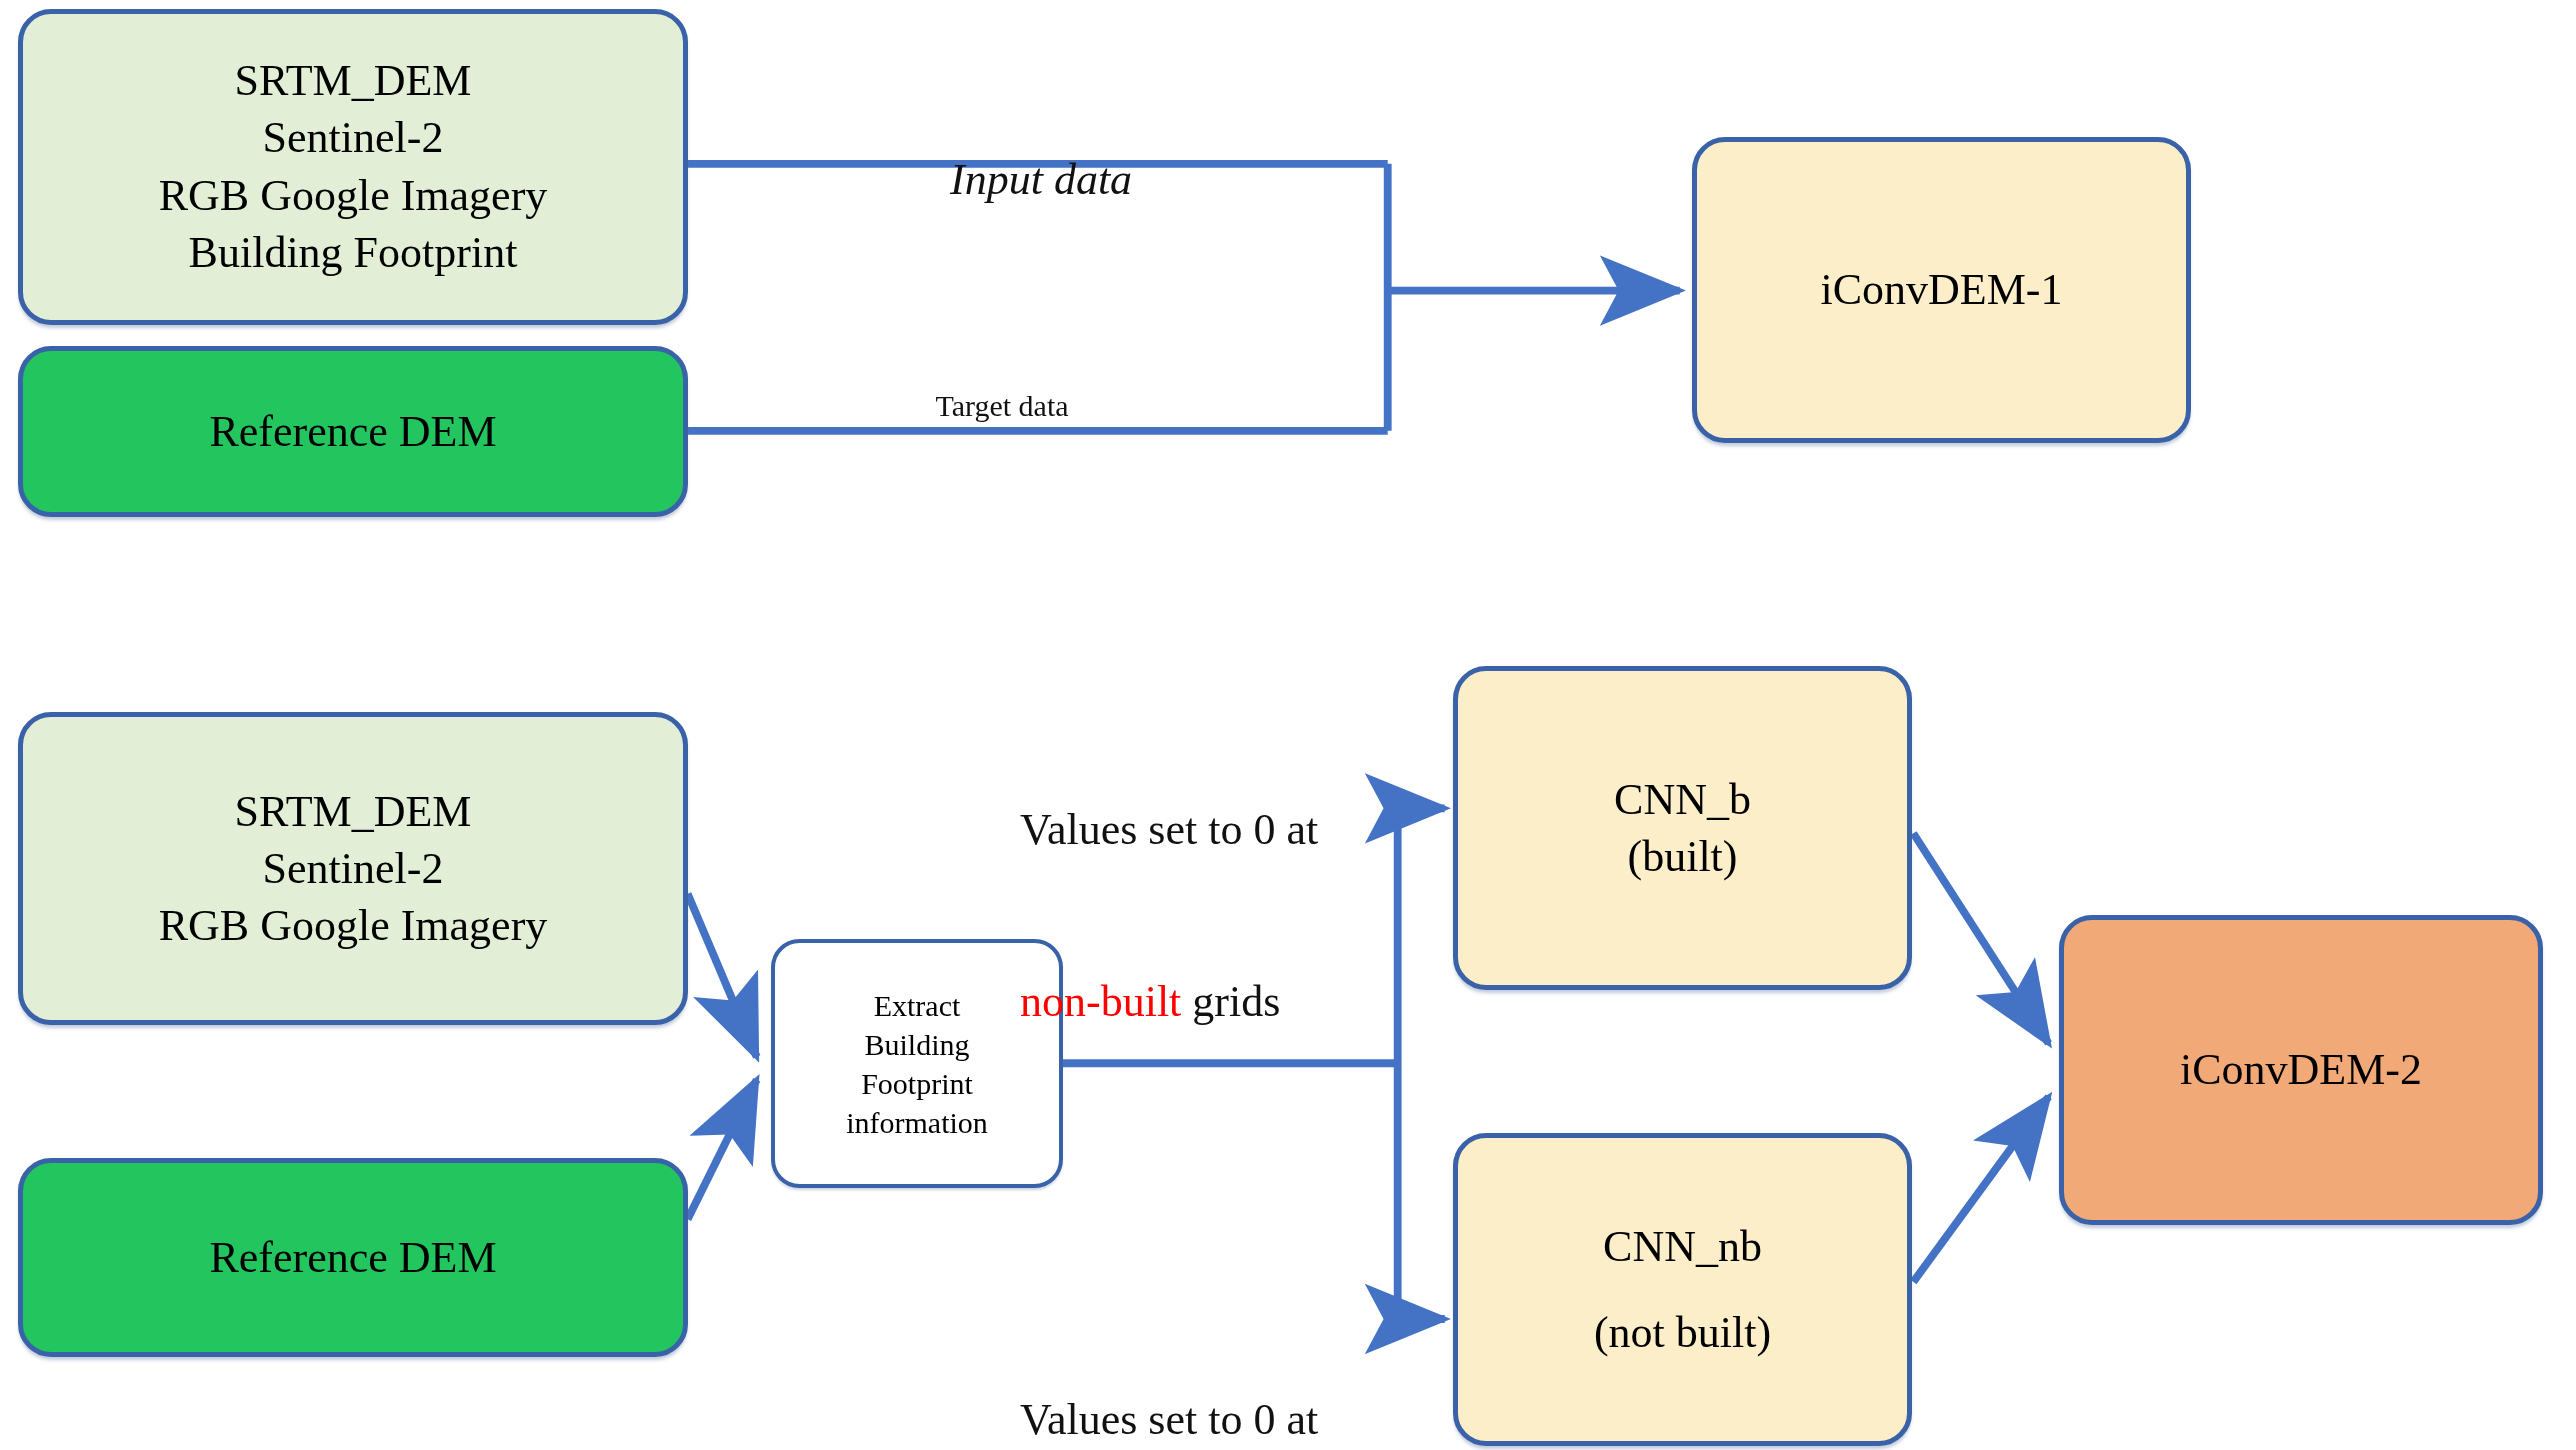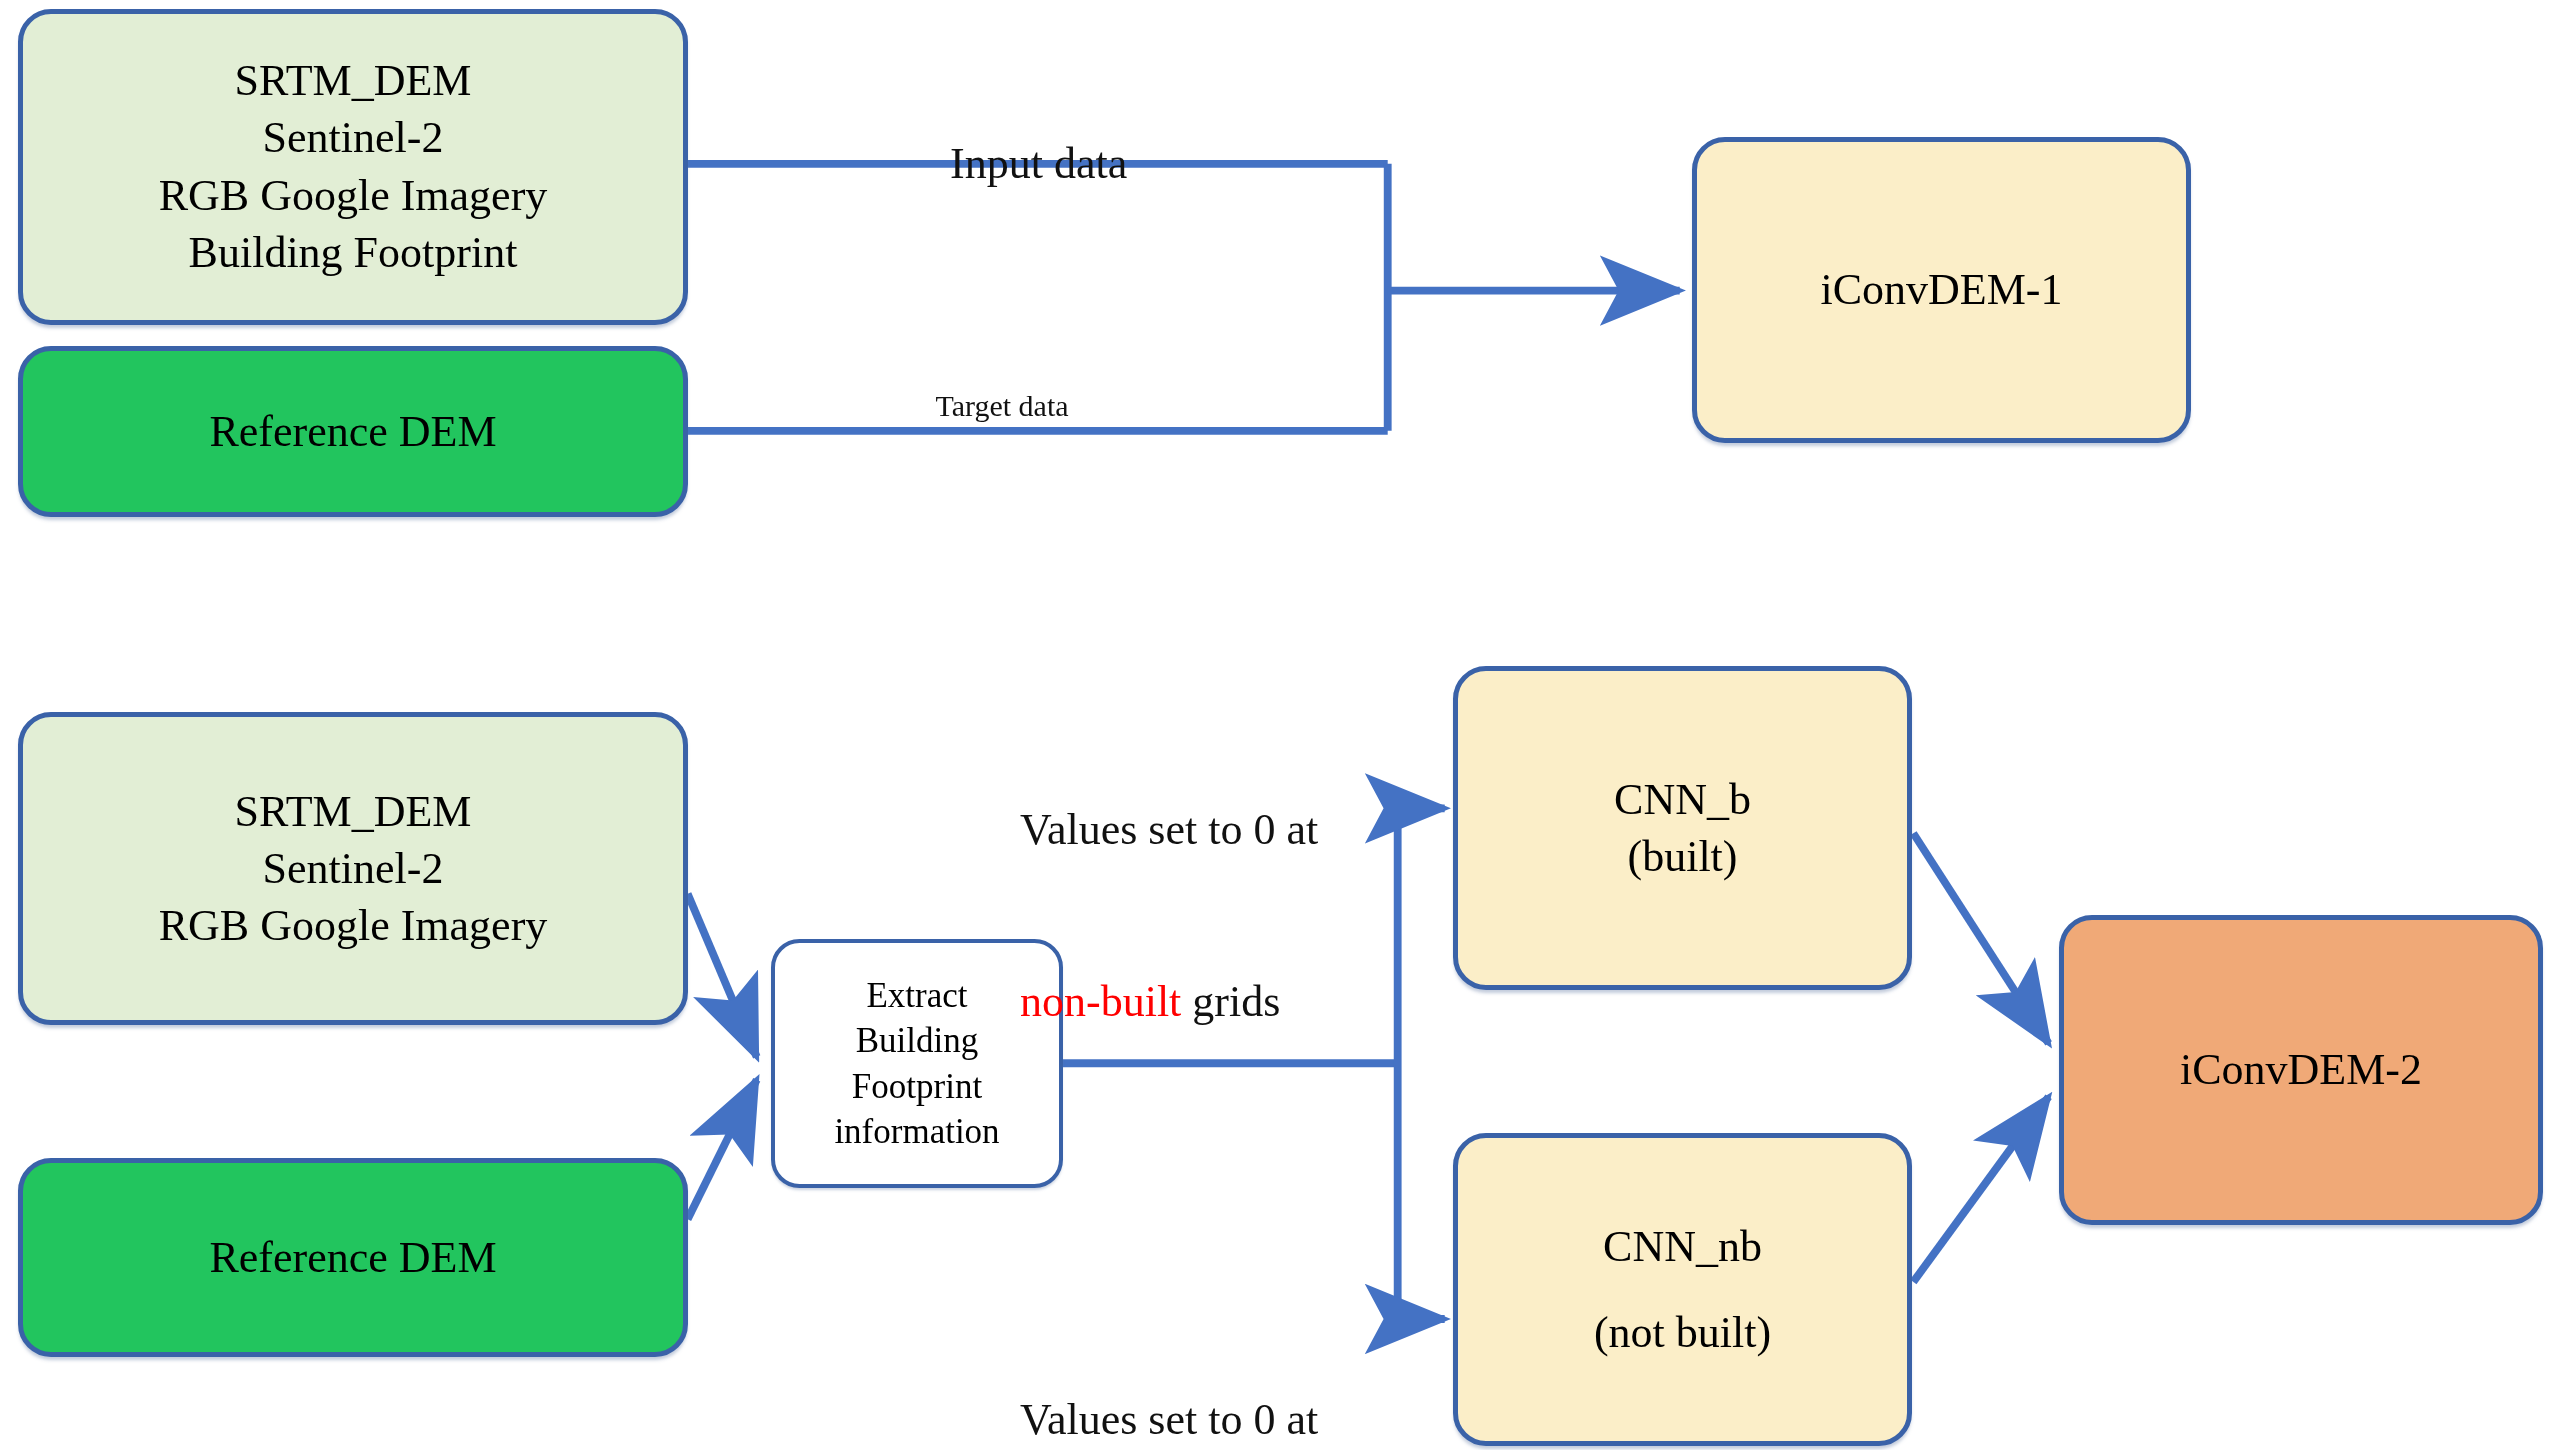--- a/index.html
+++ b/index.html
@@ -99,21 +99,21 @@
     <span class="ln">SRTM_DEM</span>
     <span class="ln">Sentinel-2</span>
     <span class="ln">RGB Google Imagery</span>
     <span class="ln">Building Footprint</span>
   </div>
 
   <div class="node blue" style="left:18px;top:346px;width:670px;height:171px;font-size:44px;">
     <span class="ln">Reference DEM</span>
   </div>
 
-  <div class="label" style="left:906px;top:87px;font-size:44px;">
+  <div class="label" style="left:906px;top:103px;font-size:44px;font-style:italic;">
     <span>Input data</span>
   </div>
 
   <div class="label" style="left:906px;top:355px;font-size:30px;text-align:right;">
     <span>Target data</span>
   </div>
 
   <div class="node yellow" style="left:1692px;top:137px;width:499px;height:306px;font-size:44px;">
     <span class="ln">iConvDEM-1</span>
   </div>
@@ -121,21 +121,21 @@
   <div class="node green" style="left:18px;top:712px;width:670px;height:313px;font-size:44px;">
     <span class="ln">SRTM_DEM</span>
     <span class="ln">Sentinel-2</span>
     <span class="ln">RGB Google Imagery</span>
   </div>
 
   <div class="node blue" style="left:18px;top:1158px;width:670px;height:199px;font-size:44px;">
     <span class="ln">Reference DEM</span>
   </div>
 
-  <div class="node white" style="left:771px;top:939px;width:292px;height:249px;font-size:35px;">
+  <div class="node white" style="left:771px;top:939px;width:292px;height:249px;font-size:30px;">
     <span class="ln">Extract</span>
     <span class="ln">Building</span>
     <span class="ln">Footprint</span>
     <span class="ln">information</span>
   </div>
 
   <div class="label two-line" style="left:1020px;top:687px;font-size:44px;">
     <div>Values set to 0 at</div>
     <div><span class="red">non-built</span><span> grids</span></div>
   </div>

